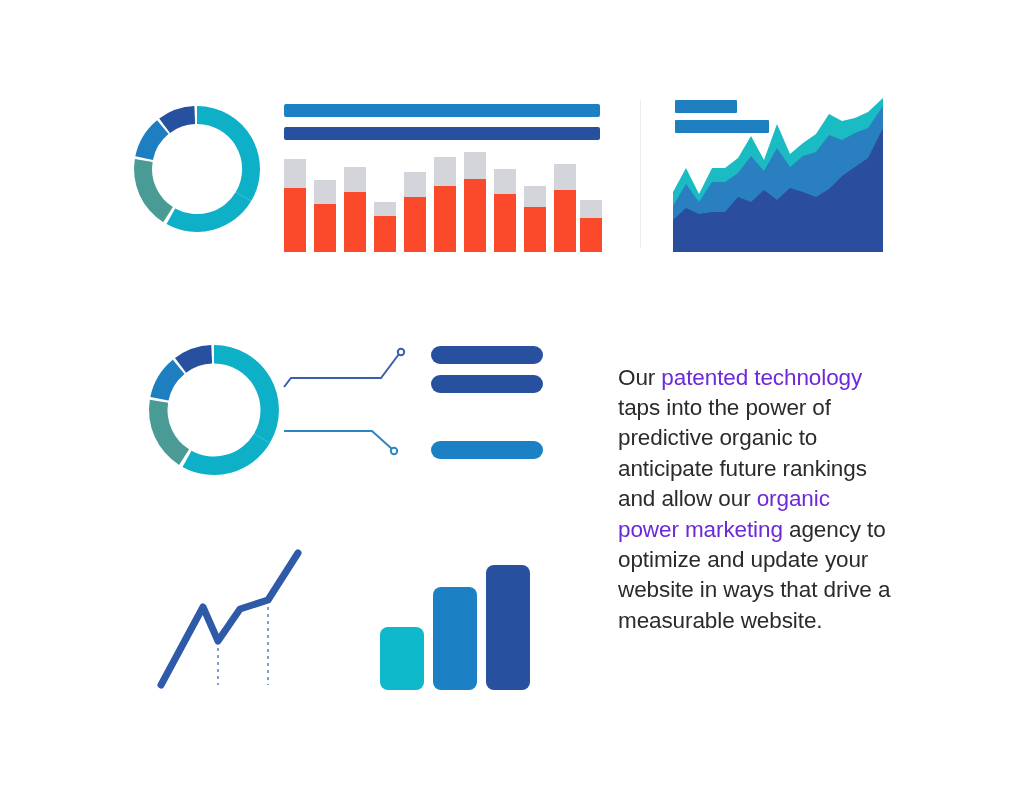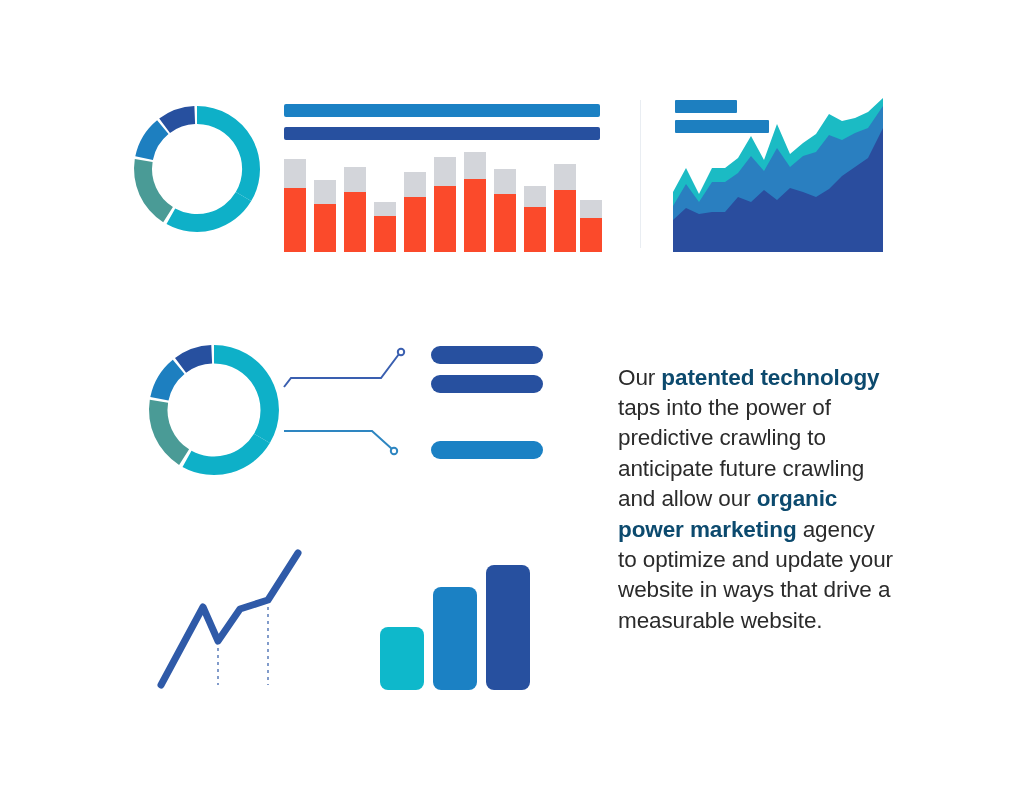--- a/index.html
+++ b/index.html
@@ -35,22 +35,22 @@
     top: 340px;
     width: 278px;
     font-family: "Liberation Sans", sans-serif;
     font-size: 22.5px;
     line-height: 30.4px;
     color: #2b2b2b;
     letter-spacing: -0.1px;
     font-weight: 400;
   }
   .text-block b {
-    font-weight: 700;
-    color: #0c4a6e;
+    font-weight: 400;
+    color: #6d28d9;
   }
 
   svg { display: block; overflow: visible; }
 </style>
 </head>
 <body>
 
 <div id="canvas">
 
   <div class="v-divider" style="left:640px; top:100px; height:148px;"></div>
@@ -187,16 +187,16 @@
 
   <div class="abs" style="left:380px; top:565px; width:150px; height:125px;">
     <svg width="150" height="125" viewBox="0 0 150 125" aria-hidden="true">
       <rect x="0" y="62" width="44" height="63" rx="8" ry="8" fill="#0eb8cb"></rect>
       <rect x="53" y="22" width="44" height="103" rx="8" ry="8" fill="#1b81c4"></rect>
       <rect x="106" y="0" width="44" height="125" rx="8" ry="8" fill="#27509f"></rect>
     </svg>
   </div>
 
   <p class="text-block">
-    <span>Our </span><b>patented technology</b><span> taps into the power of predictive crawling to anticipate future crawling and allow our </span><b>organic power marketing</b><span> agency to optimize and update your website in ways that drive a measurable website.</span>
+    <span>Our </span><b>patented technology</b><span> taps into the power of predictive organic to anticipate future rankings and allow our </span><b>organic power marketing</b><span> agency to optimize and update your website in ways that drive a measurable website.</span>
   </p>
 
 </div>
 
 </body></html>

